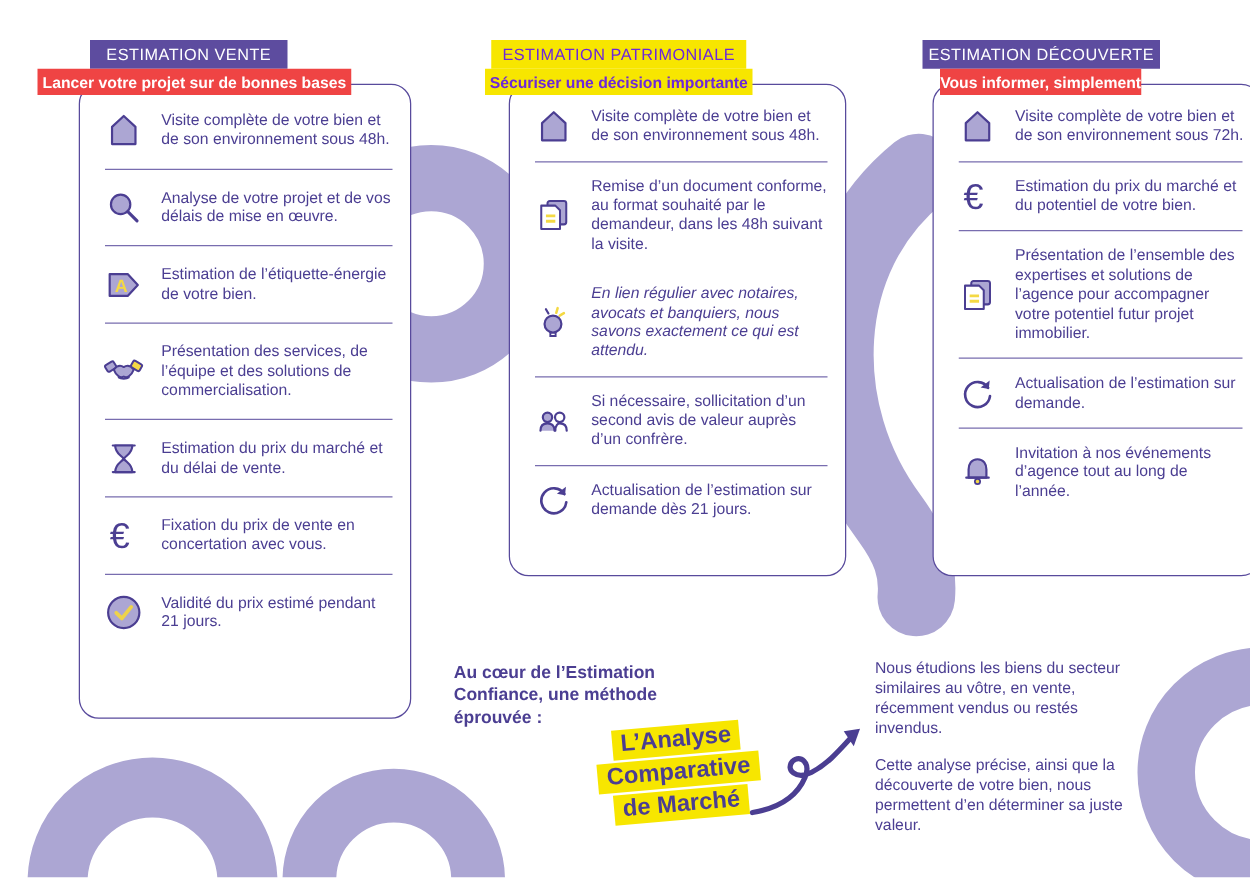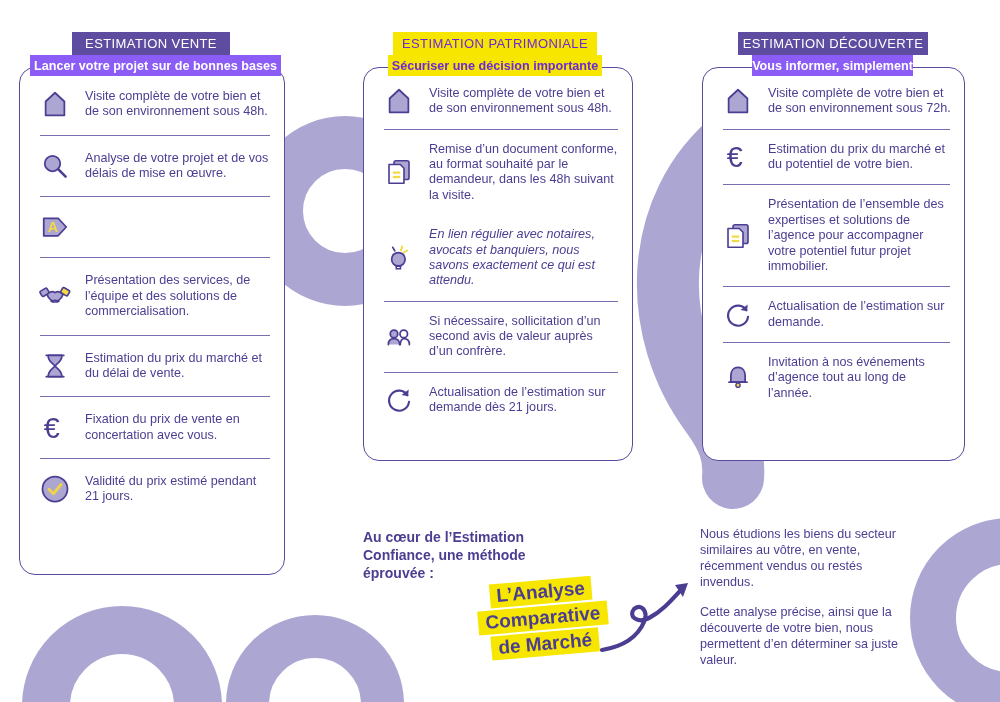--- a/index.html
+++ b/index.html
@@ -4,24 +4,24 @@
 <style>
   html,body{margin:0;padding:0;background:#ffffff;}
   .page{position:relative;width:1000px;height:702px;overflow:hidden;background:#fff;
         font-family:"Liberation Sans",sans-serif;color:#4b3e92;}
   svg.bg{position:absolute;left:0;top:0;z-index:0;}
   .badge{position:absolute;z-index:3;display:flex;align-items:center;justify-content:center;
          text-align:center;white-space:nowrap;}
   .badge-title{height:23px;font-size:13px;font-weight:400;letter-spacing:.4px;}
   .badge-sub{height:21px;font-size:12.6px;font-weight:700;}
   .bg-purple{background:#5d4c9f;color:#fff;}
-  .bg-purple-dark{background:#8b5cf6;color:#fff;}
+  .bg-purple-dark{background:#ef4444;color:#fff;}
   .bg-yellow{background:#f7e600;color:#6d28d9;}
   .card{position:absolute;z-index:2;background:#fff;border:1.6px solid #584a9c;border-radius:16px;
-        display:flex;flex-direction:column;justify-content:flex-start;padding-top:6px;box-sizing:border-box;}
+        display:flex;flex-direction:column;justify-content:flex-start;padding-top:6px;box-sizing:border-box;margin-left:44px;}
   .item{display:flex;align-items:center;gap:13px;padding:12px 12px 12px 18px;}
   .card.tall .item{padding:15px 12px 15px 18px;}
   .icon-box{flex:0 0 34px;display:flex;align-items:center;justify-content:center;}
   .item-text{font-size:12.6px;line-height:1.22;color:#4b3e92;}
   .item-text.italic{font-style:italic;}
   .divider{border-top:1px solid #786daf;margin:0 14px 0 20px;height:0;}
   .method-heading{position:absolute;z-index:2;left:363px;top:528px;width:218px;
                   font-size:14px;line-height:1.3;font-weight:700;color:#4b3e92;}
   .highlight-stack{position:absolute;z-index:2;left:458px;top:580px;width:170px;
                    display:flex;flex-direction:column;align-items:center;transform:rotate(-5deg);}
@@ -74,20 +74,21 @@
       <span class="item-text">Analyse de votre projet et de vos délais de mise en œuvre.</span>
     </div>
     <div class="divider"></div>
     <div class="item">
       <span class="icon-box">
         <svg class="icon-svg" width="30" height="30" viewBox="0 0 24 24">
             <path d="M3 5 H14.5 L21 12 L14.5 19 H3 Z" fill="#aca6d3" stroke="#4b3e92" stroke-width="1.4" stroke-linejoin="round"></path>
             <text x="6.2" y="16.2" font-family="Liberation Sans,sans-serif" font-size="11.5" font-weight="bold" fill="#f4d944">A</text>
           </svg>
       </span>
+      <span class="item-text">Estimation de l’étiquette-énergie de votre bien.</span>
     </div>
     <div class="divider"></div>
     <div class="item">
       <span class="icon-box">
         <svg class="icon-svg" width="32" height="32" viewBox="0 0 24 24">
             <g stroke="#4b3e92" stroke-width="1.2" stroke-linejoin="round">
               <rect x="1" y="7" width="6" height="4.5" rx="1" fill="#aca6d3" transform="rotate(-32 4 9)"></rect>
               <rect x="16.5" y="6.5" width="6" height="4.5" rx="1" fill="#f4d944" transform="rotate(30 19.5 9)"></rect>
               <path d="M6 11 C8 8.5 10 8 12 9.5 C14 8 16 8.5 18 11 C16.5 14.8 14 16.3 12 15.2 C10 16.3 7.5 14.8 6 11 Z" fill="#aca6d3"></path>
               <path d="M9 15.8 C10.2 16.8 13.8 16.8 15 15.8" fill="none" stroke-linecap="round"></path>

